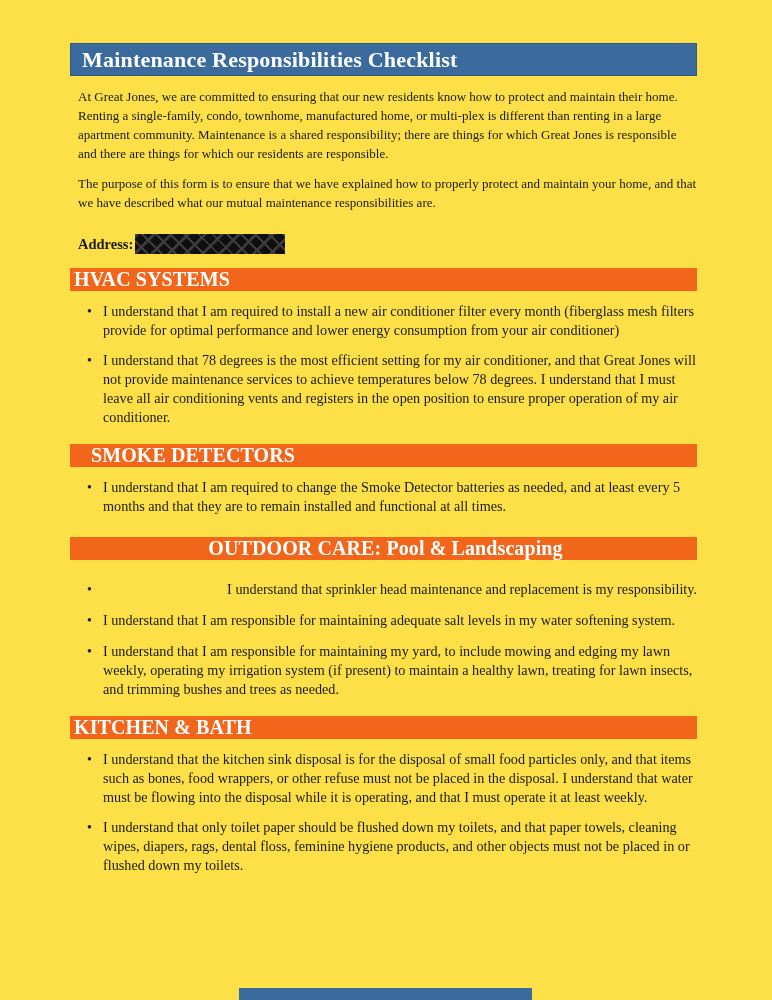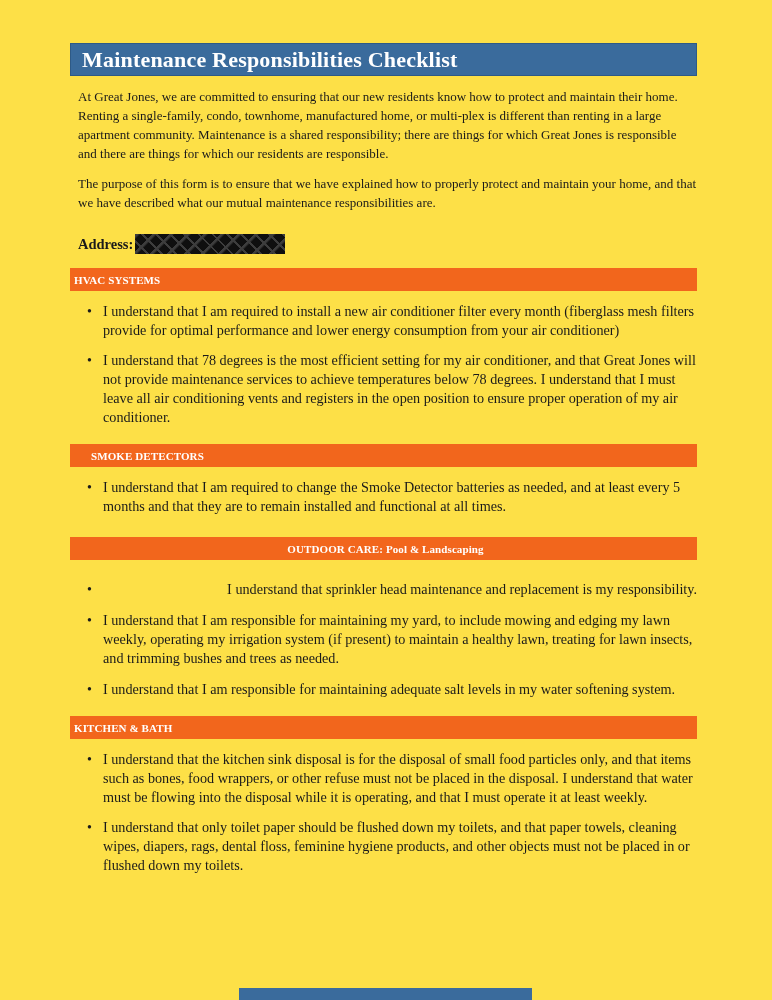--- a/index.html
+++ b/index.html
@@ -30,21 +30,21 @@
     display:inline-block;width:150px;height:20px;margin-left:2px;
     background-color:#0f0f0f;
     background-image:
       repeating-linear-gradient(45deg,transparent 0 8px,#3d3d3d 8px 10px),
       repeating-linear-gradient(-45deg,transparent 0 8px,#3d3d3d 10px 12px);
   }
   .sec-bar{
     margin-top:13px;height:23px;background:var(--orange);
     display:flex;align-items:center;padding-left:4px;box-sizing:border-box;
   }
-  .sec-bar span{color:#ffffff;font-weight:bold;font-size:11px;letter-spacing:.1px;}
+  .sec-bar span{color:#ffffff;font-weight:bold;font-size:20px;letter-spacing:.1px;}
   ul.bullets{list-style:none;margin:0;padding:0;}
   ul.bullets li{
     position:relative;padding-left:33px;margin-top:11px;
     font-size:14.2px;line-height:19px;
   }
   ul.bullets li::before{
     content:"\2022";position:absolute;left:17px;top:0;font-size:14px;
   }
   .next-page-bar{
     position:absolute;left:239px;bottom:0;width:293px;height:12px;background:var(--blue);
@@ -81,22 +81,22 @@
     </div>
     <ul class="bullets">
       <li>I understand that I am required to change the Smoke Detector batteries as needed, and at least every 5 months and that they are to remain installed and functional at all times.</li>
     </ul>
 
     <div class="sec-bar" style="margin-top:21px;justify-content:center;">
       <span>OUTDOOR CARE: Pool &amp; Landscaping</span>
     </div>
     <ul class="bullets">
       <li style="margin-top:20px;text-align:right;">I understand that sprinkler head maintenance and replacement is my responsibility.</li>
+      <li style="margin-top:12px;">I understand that I am responsible for maintaining adequate salt levels in my water softening system.</li>
       <li style="margin-top:12px;">I understand that I am responsible for maintaining my yard, to include mowing and edging my lawn weekly, operating my irrigation system (if present) to maintain a healthy lawn, treating for lawn insects, and trimming bushes and trees as needed.</li>
-      <li style="margin-top:12px;">I understand that I am responsible for maintaining adequate salt levels in my water softening system.</li>
     </ul>
 
     <div class="sec-bar" style="margin-top:17px;">
       <span>KITCHEN &amp; BATH</span>
     </div>
     <ul class="bullets">
       <li>I understand that the kitchen sink disposal is for the disposal of small food particles only, and that items such as bones, food wrappers, or other refuse must not be placed in the disposal. I understand that water must be flowing into the disposal while it is operating, and that I must operate it at least weekly.</li>
       <li>I understand that only toilet paper should be flushed down my toilets, and that paper towels, cleaning wipes, diapers, rags, dental floss, feminine hygiene products, and other objects must not be placed in or flushed down my toilets.</li>
     </ul>
 

